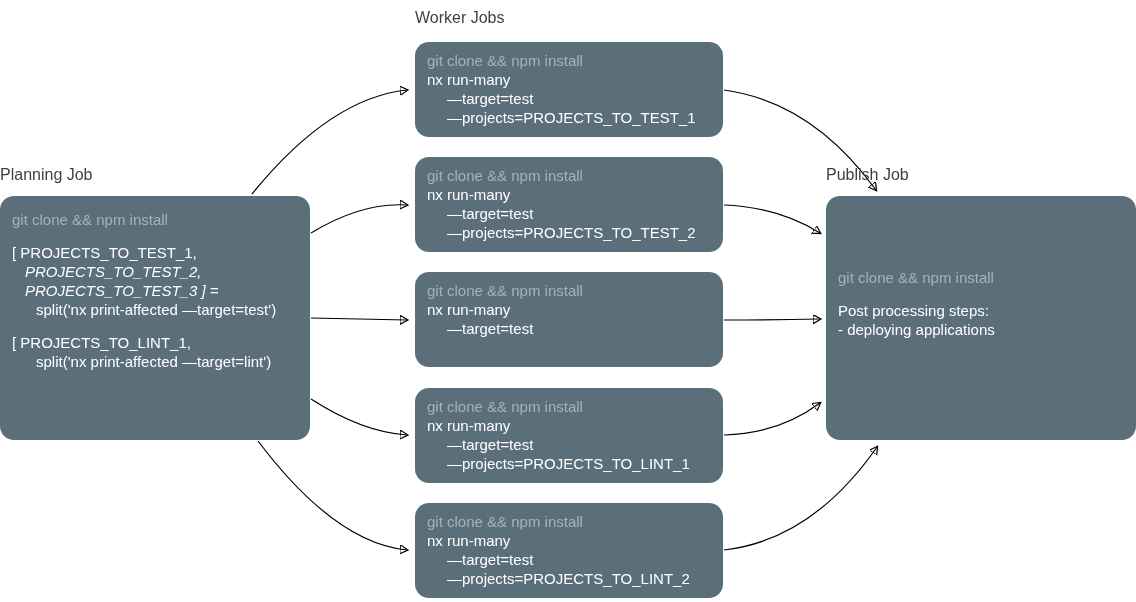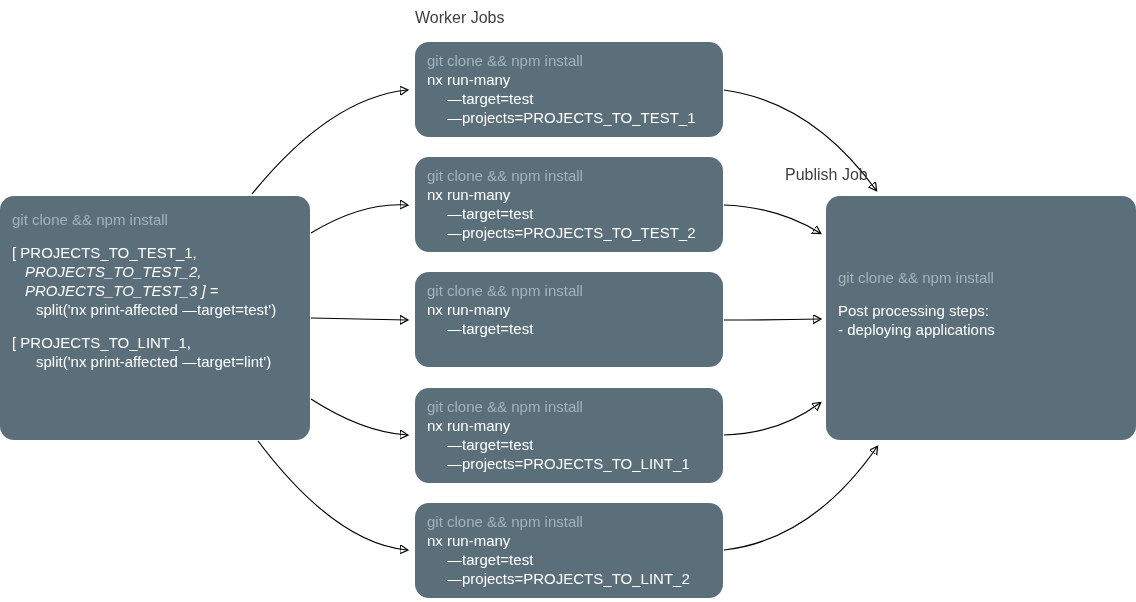--- a/index.html
+++ b/index.html
@@ -23,21 +23,21 @@
     stroke-width: 1.2px;
   }
   .title {
     position: absolute;
     color: var(--title-text, #3f3f3f);
     font-size: 16px;
     text-align: left;
   }
   .title-workers  { left: 415px; width: 308px; top: 9px; }
   .title-planning { left: 0;     width: 310px; top: 166px; }
-  .title-publish  { left: 785px; width: 310px; top: 166px; }
+  .title-publish  { left: 826px; width: 310px; top: 166px; }
   .box {
     position: absolute;
     background: var(--box-bg, #5a6f7a);
     border-radius: 14px;
     color: var(--box-text, #ffffff);
     font-size: 15px;
     line-height: 19px;
     box-sizing: border-box;
   }
   .planning { left: 0;     top: 196px; width: 310px; height: 244px; padding: 14px 12px; }
@@ -71,20 +71,21 @@
     <path d="M311,399 Q362,432 407,435" marker-end="url(#ah)"></path>
     <path d="M258,441 Q335,543 407,550" marker-end="url(#ah)"></path>
     <path d="M724,90  Q812,102 876,190" marker-end="url(#ah)"></path>
     <path d="M724,205 Q778,207 820,233" marker-end="url(#ah)"></path>
     <path d="M724,320 Q772,320 820,319" marker-end="url(#ah)"></path>
     <path d="M724,435 Q778,434 820,403" marker-end="url(#ah)"></path>
     <path d="M724,550 Q812,540 877,447" marker-end="url(#ah)"></path>
   </svg>
 
   <div class="title title-workers">Worker Jobs</div>
+  <div class="title title-planning">Planning Job</div>
   <div class="title title-publish">Publish Job</div>
 
   <div class="box planning">
     <div class="line muted">git clone &amp;&amp; npm install</div>
     <div class="block">
       <div>[ PROJECTS_TO_TEST_1,</div>
       <div class="ind1">PROJECTS_TO_TEST_2,</div>
       <div class="ind1">PROJECTS_TO_TEST_3 ] =</div>
       <div class="ind2">split('nx print-affected —target=test')</div>
     </div>

